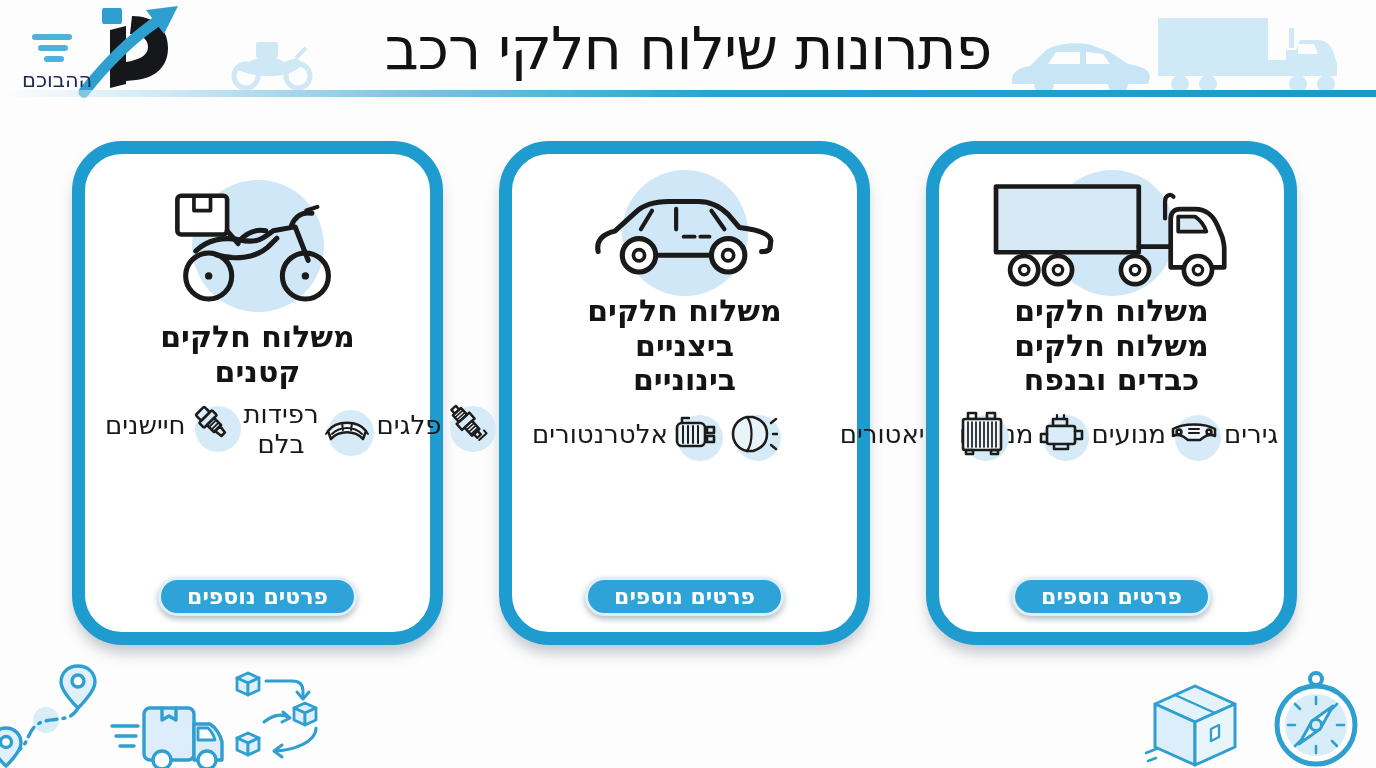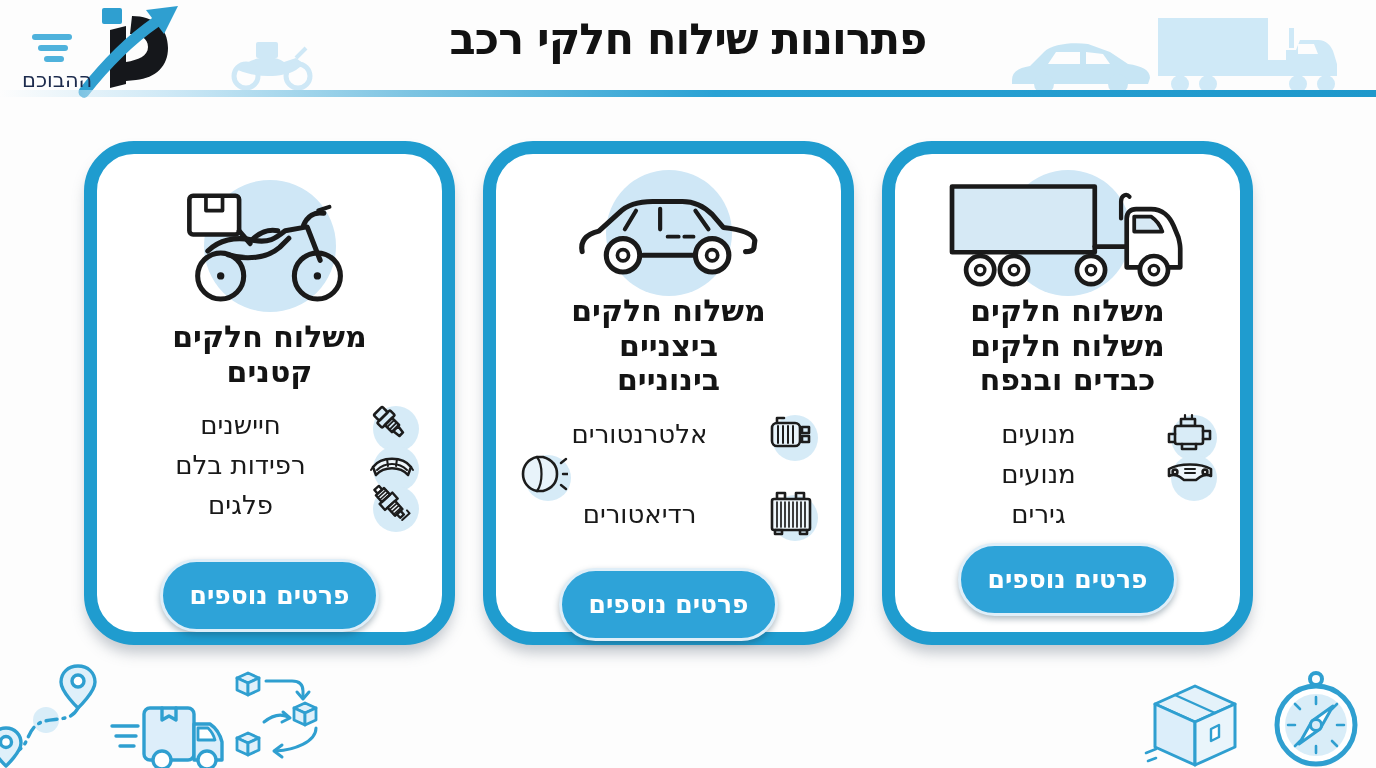--- a/index.html
+++ b/index.html
@@ -8,58 +8,58 @@
     position:relative; width:1376px; height:768px; background:#fdfdfd;
     overflow:hidden; font-family:"DejaVu Sans", sans-serif;
   }
 
   
   .logo { position:absolute; left:14px; top:4px; width:215px; height:105px; }
   .logo svg { position:absolute; left:0; top:0; }
   .logo-text { position:absolute; left:8px; top:64px; font-size:21px; font-weight:400; color:#1d2b4d; }
   .page-title {
     position:absolute; left:0; right:0; top:14px; text-align:center;
-    font-size:43px; font-weight:700; color:#121212; letter-spacing:-1px;
+    font-size:59px; font-weight:400; color:#121212; letter-spacing:-1px;
   }
   .sil { position:absolute; }
   .sil-moto { left:226px; top:30px; }
   .sil-car  { left:1006px; top:36px; }
   .sil-truck{ left:1156px; top:14px; }
   .road-line {
     position:absolute; top:90px; left:0; width:1376px; height:7px;
     background:linear-gradient(90deg, rgba(207,233,246,0) 0%, #cfe9f6 12%, #7cc4e2 30%, #2aa2d4 52%, #1e98cb 100%);
   }
 
   
-  .cards { position:absolute; top:141px; left:84px; display:flex; gap:28px; }
+  .cards { position:absolute; top:141px; left:72px; display:flex; gap:56px; }
   .card {
     width:371px; height:504px; background:#fff;
     border:13px solid #1f9ccf; border-radius:50px;
     box-shadow:0 10px 14px -2px rgba(125,135,148,.45);
     display:flex; flex-direction:column; align-items:center;
     padding:18px 14px 16px;
   }
   .vehicle { position:relative; width:100%; display:flex; align-items:center; justify-content:center; flex-shrink:0; }
   .v-tall  { height:148px; }
   .v-short { height:122px; }
   .vehicle-bg { position:absolute; border-radius:50%; background:#cfe7f6; }
   .v-tall  .vehicle-bg { width:132px; height:132px; top:8px; }
   .v-short .vehicle-bg { width:126px; height:126px; top:-2px; }
   .vehicle svg { position:relative; }
   .card-title { font-size:30px; font-weight:700; color:#141414; text-align:center; line-height:1.15; }
   .title-line { display:block; }
-  .items { margin-top:10px; width:305px; display:flex; flex-direction:column; }
+  .items { margin-top:10px; width:305px; display:flex; flex-direction:row; }
   .item { display:grid; grid-template-columns:1fr 58px; align-items:center; height:40px; }
   .part-label { font-size:26px; color:#191919; text-align:center; }
   .p-icon { position:relative; width:56px; height:52px; display:flex; align-items:center; justify-content:center; }
   .p-blob { position:absolute; width:46px; height:46px; border-radius:50%; background:#d6ebf7; top:7px; left:9px; }
   .p-icon svg { position:relative; }
   .more-btn {
     margin-top:auto; background:#2ea3d8; color:#fff; font-family:inherit;
-    font-size:25px; font-weight:700; padding:19px 26px;
+    font-size:22px; font-weight:700; padding:4px 26px;
     border:3px solid #dfeef8; border-radius:999px;
     box-shadow:0 3px 6px rgba(30,60,80,.35); cursor:pointer;
   }
 
   
   .deco { position:absolute; }
   .deco-route   { left:-12px;  top:656px; }
   .deco-fast    { left:110px;  top:702px; }
   .deco-flow    { left:222px;  top:670px; }
   .deco-package { left:1144px; top:683px; }

